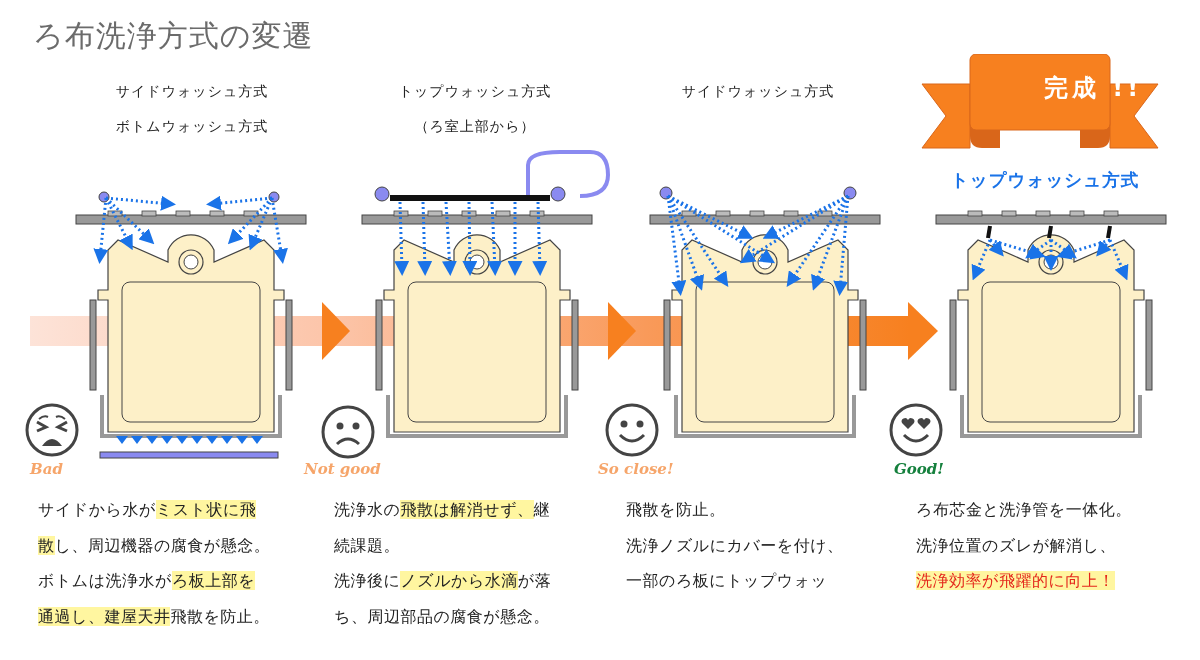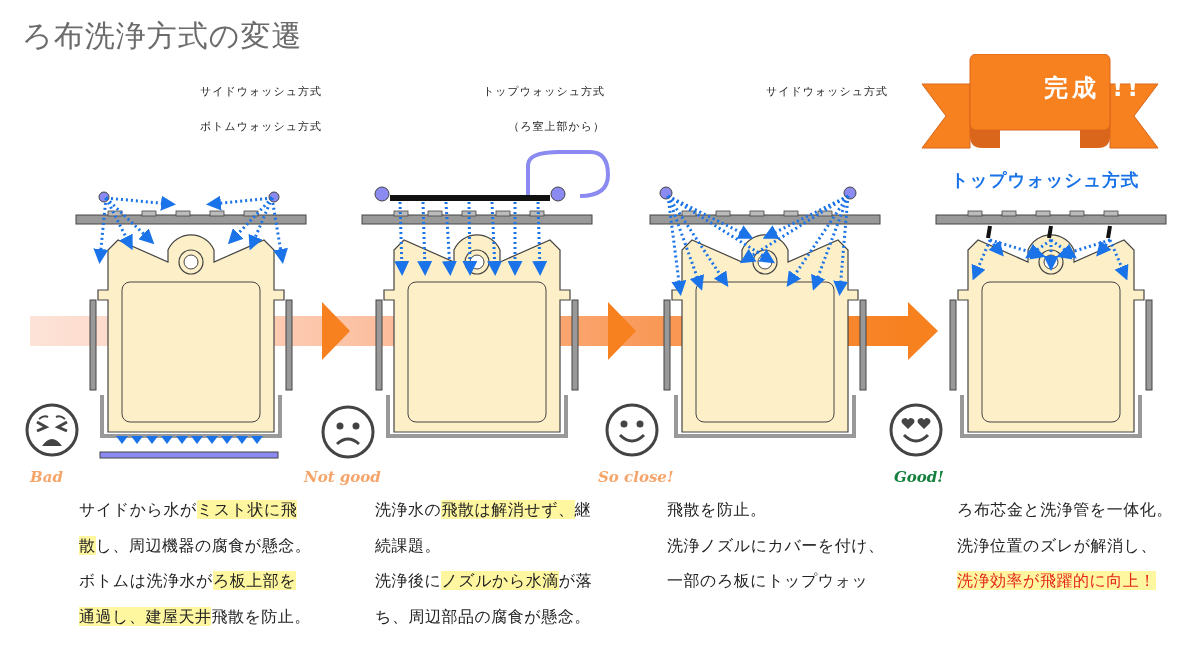--- a/index.html
+++ b/index.html
@@ -1,26 +1,26 @@
 <!DOCTYPE html>
 <html><head>
 <meta charset="utf-8">
 <style>
   html, body { margin:0; padding:0; background:#ffffff; }
   body { width:1200px; height:660px; position:relative; overflow:hidden;
          font-family:"DejaVu Sans", sans-serif; color:#222; }
-  .title { position:absolute; left:22px; top:16px; font-size:30px; color:#6b6b6b; letter-spacing:1px; }
-  .stage-head { position:absolute; width:260px; text-align:right; font-size:11px; line-height:35px; color:#222; letter-spacing:1px; }
+  .title { position:absolute; left:33px; top:16px; font-size:30px; color:#6b6b6b; letter-spacing:1px; }
+  .stage-head { position:absolute; width:260px; text-align:center; font-size:14px; line-height:35px; color:#222; letter-spacing:1px; }
   .final-label { position:absolute; left:930px; top:168px; width:230px; text-align:center; font-size:17.5px; font-weight:bold; color:#1a73e8; letter-spacing:1px; }
   .ribbon { position:absolute; left:920px; top:54px; width:240px; height:100px; }
   .ribbon-text { position:absolute; left:990px; top:72px; width:110px; text-align:center; font-size:24px; font-weight:bold; color:#fff; letter-spacing:4px;margin-left:48px; }
   svg.main { position:absolute; left:0; top:0; }
   .face { position:absolute; width:56px; height:56px; }
-  .mood { position:absolute; font-family:"DejaVu Serif", serif; font-style:italic; font-weight:bold; font-size:15px; color:#f6a56a;margin-top:8px; }
-  .desc { position:absolute; font-size:16px; line-height:35.5px; color:#222; letter-spacing:0.5px;margin-left:41px; }
+  .mood { position:absolute; font-family:"DejaVu Serif", serif; font-style:italic; font-weight:bold; font-size:15px; color:#f6a56a; }
+  .desc { position:absolute; font-size:16px; line-height:35.5px; color:#222; letter-spacing:0.5px; }
   .hl { background:#fff6a0; }
   .red { color:#e4271b; }
 </style>
 </head>
 <body>
 
 <div class="title">ろ布洗浄方式の変遷</div>
 
 <div class="stage-head" style="left:62px;top:74px;">
   <div>サイドウォッシュ方式</div>

